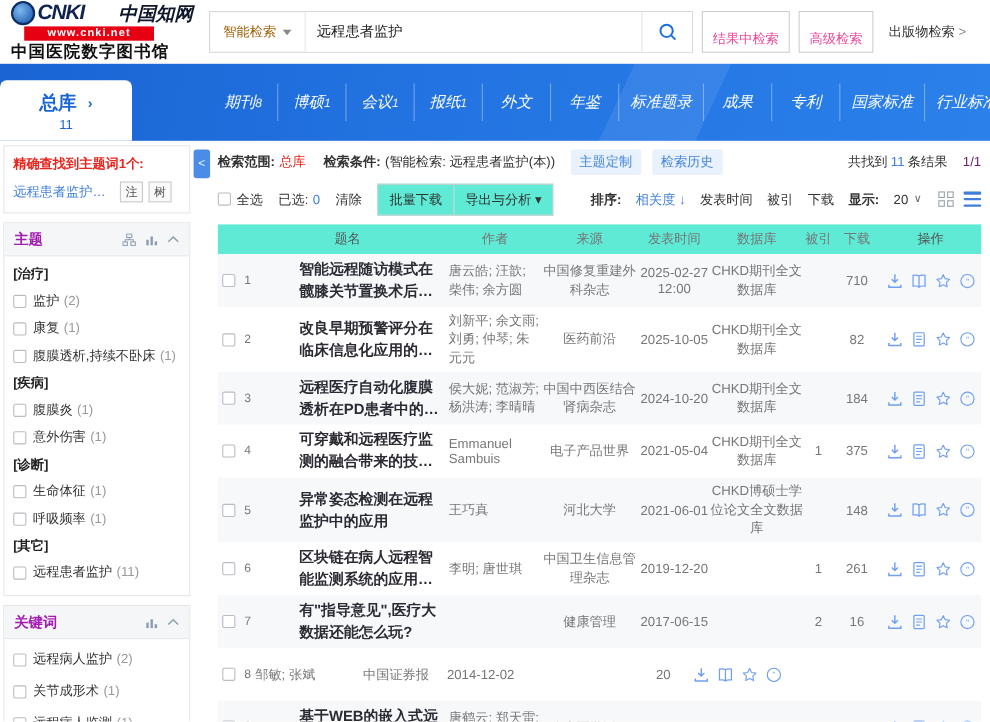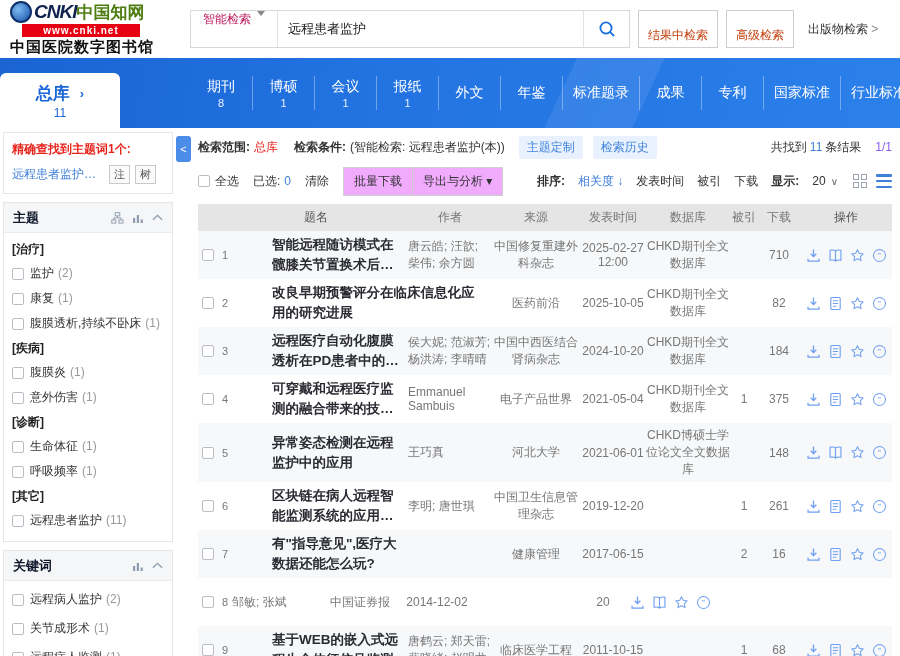--- a/index.html
+++ b/index.html
@@ -6,67 +6,67 @@
   html,body { width:900px; height:656px; overflow:hidden; background:#fff;
     font-family:"Liberation Sans","DejaVu Sans",sans-serif; font-size:12px; color:#333; }
 
   
   .header { height:58px; display:flex; align-items:center; background:#fff; position:relative; }
   .logo { width:190px; padding-left:10px; }
   .logo-top { display:flex; align-items:flex-start; }
   .globe { width:22px; height:22px; border-radius:50%;
     background:radial-gradient(circle at 35% 35%, #7db9f0, #1650a8); border:2px solid #0d2f68; margin-right:2px; }
   .brand-latin { font-weight:bold; font-style:italic; font-size:19px; color:#10224e; letter-spacing:-1px; }
-  .brand-cn { font-weight:bold; font-size:17px; color:#4d7c0f; }
+  .brand-cn { font-weight:bold; font-style:italic; font-size:17px; color:#0f172a;margin-left:31px; }
   .logo-url { background:#e60012; color:#fff; font-size:10px; font-weight:bold;
     padding:1px 8px; margin-left:12px; width:118px; text-align:center; letter-spacing:1px; }
   .logo-sub { font-size:15px; font-weight:bold; color:#111; margin-top:1px; letter-spacing:1px; }
 
   .searchbar { display:flex; align-items:center; height:38px; border:1px solid #d8d8d8; }
-  .search-mode { display:flex; gap:6px; padding:0 12px; height:100%; cursor:pointer;
-    border-right:1px solid #e3e3e3; color:#be185d; white-space:nowrap; }
+  .search-mode { display:flex; align-items:center; gap:6px; padding:0 12px; height:100%; cursor:pointer;
+    border-right:1px solid #e3e3e3; color:#a16207; white-space:nowrap; }
   .caret-down { width:0; height:0; border-left:4px solid transparent; border-right:4px solid transparent;
     border-top:5px solid #888; }
   .search-input { border:0; outline:none; height:100%; width:305px; padding:0 10px; font-size:13px; color:#222; }
   .search-btn { width:46px; height:100%; border-left:1px solid #e3e3e3; display:flex; align-items:center;
     justify-content:center; cursor:pointer; background:#fff; }
   .hdr-btn { height:38px; border:1px solid #cfcfcf; background:#fff; padding:16px 9px; margin-left:8px;
-    font-size:12px; color:#c2410c; cursor:pointer; white-space:nowrap; }
+    font-size:12px; color:#ec4899; cursor:pointer; white-space:nowrap; }
   .pub-link { margin-left:14px; color:#333; cursor:pointer; white-space:nowrap; }
   .pub-link b { color:#888; font-weight:normal; }
 
   
   .nav { height:70px; background:linear-gradient(100deg,#1a64d4 0%,#2374e2 45%,#2b80ea 100%); position:relative; }
   .nav:before { content:""; position:absolute; right:180px; top:0; width:260px; height:70px;
     background:linear-gradient(115deg,transparent 40%,rgba(255,255,255,.08) 40%,rgba(255,255,255,.08) 70%,transparent 70%); }
   .nav-tab { position:absolute; left:0; bottom:0; width:120px; height:55px; background:#fff;
     border-radius:6px 6px 0 0; display:flex; flex-direction:column; align-items:center; justify-content:center; cursor:pointer; }
   .nav-tab-top { display:flex; align-items:center; gap:10px; }
   .nav-tab-label { font-size:17px; font-weight:bold; color:#1a66d6; }
   .nav-tab-arrow { color:#1a66d6; font-size:13px; font-weight:bold; }
   .nav-tab-count { font-size:12px; color:#1a66d6; margin-top:1px; }
   .nav-items { position:absolute; left:190px; top:0; height:70px; display:flex; align-items:center; }
-  .nav-item { min-width:62px; padding:0 10px; height:34px; display:flex; flex-direction:column;
-    align-items:center; justify-content:center; cursor:pointer; }
+  .nav-item { min-width:62px; padding:0 10px; height:34px; display:flex; flex-direction:row;
+    align-items:center; justify-content:center; cursor:pointer;font-style:italic; }
   .nav-item + .nav-item { border-left:1px solid rgba(255,255,255,.35); }
   .nav-label { color:#fff; font-size:14px; white-space:nowrap; }
   .nav-count { color:#eaf2ff; font-size:11px; margin-top:1px; }
 
   
   .main { display:flex; height:400px;justify-content:flex-end; }
   .sidebar { width:176px; flex-shrink:0; padding:4px 3px 0 3px; }
   .sbox { border:1px solid #e6e6e8; background:#fff; margin-bottom:8px; }
   .notice { padding:8px 8px 9px; }
   .notice-line1 { color:#e8241c; font-weight:bold; }
   .notice-line2 { margin-top:7px; display:flex; align-items:center; gap:5px; }
   .notice-term { color:#3f7fd9; cursor:pointer; max-width:92px; overflow:hidden; white-space:nowrap; text-overflow:ellipsis; }
   .mini-btn { border:1px solid #c9c9c9; color:#555; font-size:11px; padding:1px 4px; cursor:pointer; background:#fafafa; }
   .sec-head { background:#f4f6f8; border-bottom:1px solid #e9eaec; height:30px; display:flex;
     align-items:center; padding:0 9px; }
-  .sec-title { font-size:13px; font-weight:bold; color:#0f172a; flex:1; }
+  .sec-title { font-size:13px; font-weight:bold; color:#a21caf; flex:1; }
   .sec-icons { display:flex; align-items:center; gap:8px; color:#8d9cae; }
   .sec-icons svg { cursor:pointer; display:block; }
   .sec-body { padding:4px 8px 8px; }
   .group-label { font-weight:bold; color:#222; line-height:24px; }
   .check-item { display:flex; align-items:center; line-height:25px; cursor:pointer; }
   .kw .check-item { line-height:29px; }
   .cb { width:12px; height:12px; border:1px solid #b9bcc2; border-radius:2px; background:#fff;
     margin-right:6px; flex-shrink:0; }
   .ci-name { color:#333; white-space:nowrap; overflow:hidden; text-overflow:ellipsis; }
   .ci-count { color:#999; margin-left:4px; }
@@ -76,45 +76,45 @@
   .collapse-handle { position:absolute; left:0; top:8px; width:15px; height:26px; background:#4a8ce8;
     border-radius:3px; color:#fff; display:flex; align-items:center; justify-content:center;
     font-size:11px; cursor:pointer; }
   .filters { display:flex; align-items:center; height:26px; }
   .f-label { color:#333; font-weight:bold; margin-right:4px; }
   .f-scope { color:#e8241c; margin-right:16px; cursor:pointer; }
   .f-cond { color:#333; margin-right:14px; }
   .pill { background:#e8f1fd; color:#4285dc; padding:3px 8px; margin-right:10px; cursor:pointer; border-radius:2px; }
   .found { margin-left:auto; color:#333; white-space:nowrap; }
   .found b { color:#3f7fd9; font-weight:normal; margin:0 3px; }
-  .page-ind { margin-left:14px; color:#8b5cf6; }
+  .page-ind { margin-left:14px; color:#701a75; }
 
   .toolbar { display:flex; align-items:center; height:34px; margin-top:4px; }
   .tb-left { display:flex; align-items:center; gap:0; }
   .tb-check { display:flex; align-items:center; cursor:pointer; margin-right:14px; }
   .tb-check .cb { margin-right:5px; }
   .tb-text { margin-right:14px; cursor:pointer; }
   .sel-count { color:#3f7fd9; margin-left:4px; }
-  .tb-btn { border:1px solid #cfcfcf; background:#f0abfc; padding:5px 10px; cursor:pointer; font-size:12px; color:#333; }
+  .tb-btn { border:1px solid #cfcfcf; background:#5eead4; padding:5px 10px; cursor:pointer; font-size:12px; color:#333; }
   .tb-btn + .tb-btn { border-left:0; }
   .tb-right { margin-left:auto; display:flex; align-items:center; gap:13px; }
   .sort-label { font-weight:bold; color:#333; }
   .sort-opt { color:#333; cursor:pointer; white-space:nowrap; }
   .sort-active { color:#3f7fd9; }
   .display-sel { display:flex; align-items:center; gap:5px; cursor:pointer; }
   .chev { color:#666; font-size:10px; }
   .view-icons { display:flex; align-items:center; gap:8px; margin-left:2px; }
   .grid-ic { width:15px; height:15px; display:grid; grid-template-columns:6px 6px; grid-gap:2px; cursor:pointer; }
   .grid-ic span { width:6px; height:6px; border:1.5px solid #9aa3ad; }
   .list-ic { width:16px; height:14px; display:flex; flex-direction:column; justify-content:space-between; cursor:pointer; }
   .list-ic span { height:2.5px; background:#3f7fd9; border-radius:1px; }
 
   
   .tbl { margin-top:6px; }
-  .thead { display:flex; background:#e5e5e5; height:27px; align-items:center; color:#555; }
+  .thead { display:flex; background:#5eead4; height:27px; align-items:center; color:#555; }
   .trow { display:flex; align-items:center; min-height:48px; padding:4px 0; }
   .trow:nth-child(odd) { background:#f7f8fa; }
   .c-sel { width:34px; display:flex; align-items:center; justify-content:center; gap:2px; flex-shrink:0; color:#777; }
   .c-title { flex:1; padding-right:8px; min-width:0; }
   .c-auth { width:84px; flex-shrink:0; color:#777; text-align:left; }
   .c-src { width:88px; flex-shrink:0; color:#777; text-align:center; }
   .c-date { width:66px; flex-shrink:0; color:#777; text-align:center; }
   .c-db { width:84px; flex-shrink:0; color:#777; text-align:center; }
   .c-cited { width:28px; flex-shrink:0; color:#777; text-align:center; }
   .c-dl { width:42px; flex-shrink:0; color:#777; text-align:center; }
@@ -418,20 +418,21 @@
             </span>
           </div>
           <div class="trow">
             <span class="c-sel">
               <span class="cb"></span>
               <span class="row-num">2</span>
             </span>
             <span class="c-title">
               <span class="doc-title">改良早期预警评分在临床信息化应用的研究进展</span>
             </span>
+            <span class="c-auth">刘新平; 余文雨; 刘勇; 仲琴; 朱元元</span>
             <span class="c-src">医药前沿</span>
             <span class="c-date">2025-10-05</span>
             <span class="c-db">CHKD期刊全文数据库</span>
             <span class="c-cited"></span>
             <span class="c-dl">82</span>
             <span class="c-ops">
               <svg width="15" height="15" viewBox="0 0 16 16">
                 <path d="M8 1.5v7.5M5 6.2l3 3 3-3" stroke="#6f9ff0" stroke-width="1.4" fill="none"></path>
                 <path d="M2.2 11.5v2.5h11.6v-2.5" stroke="#6f9ff0" stroke-width="1.4" fill="none"></path>
               </svg>

